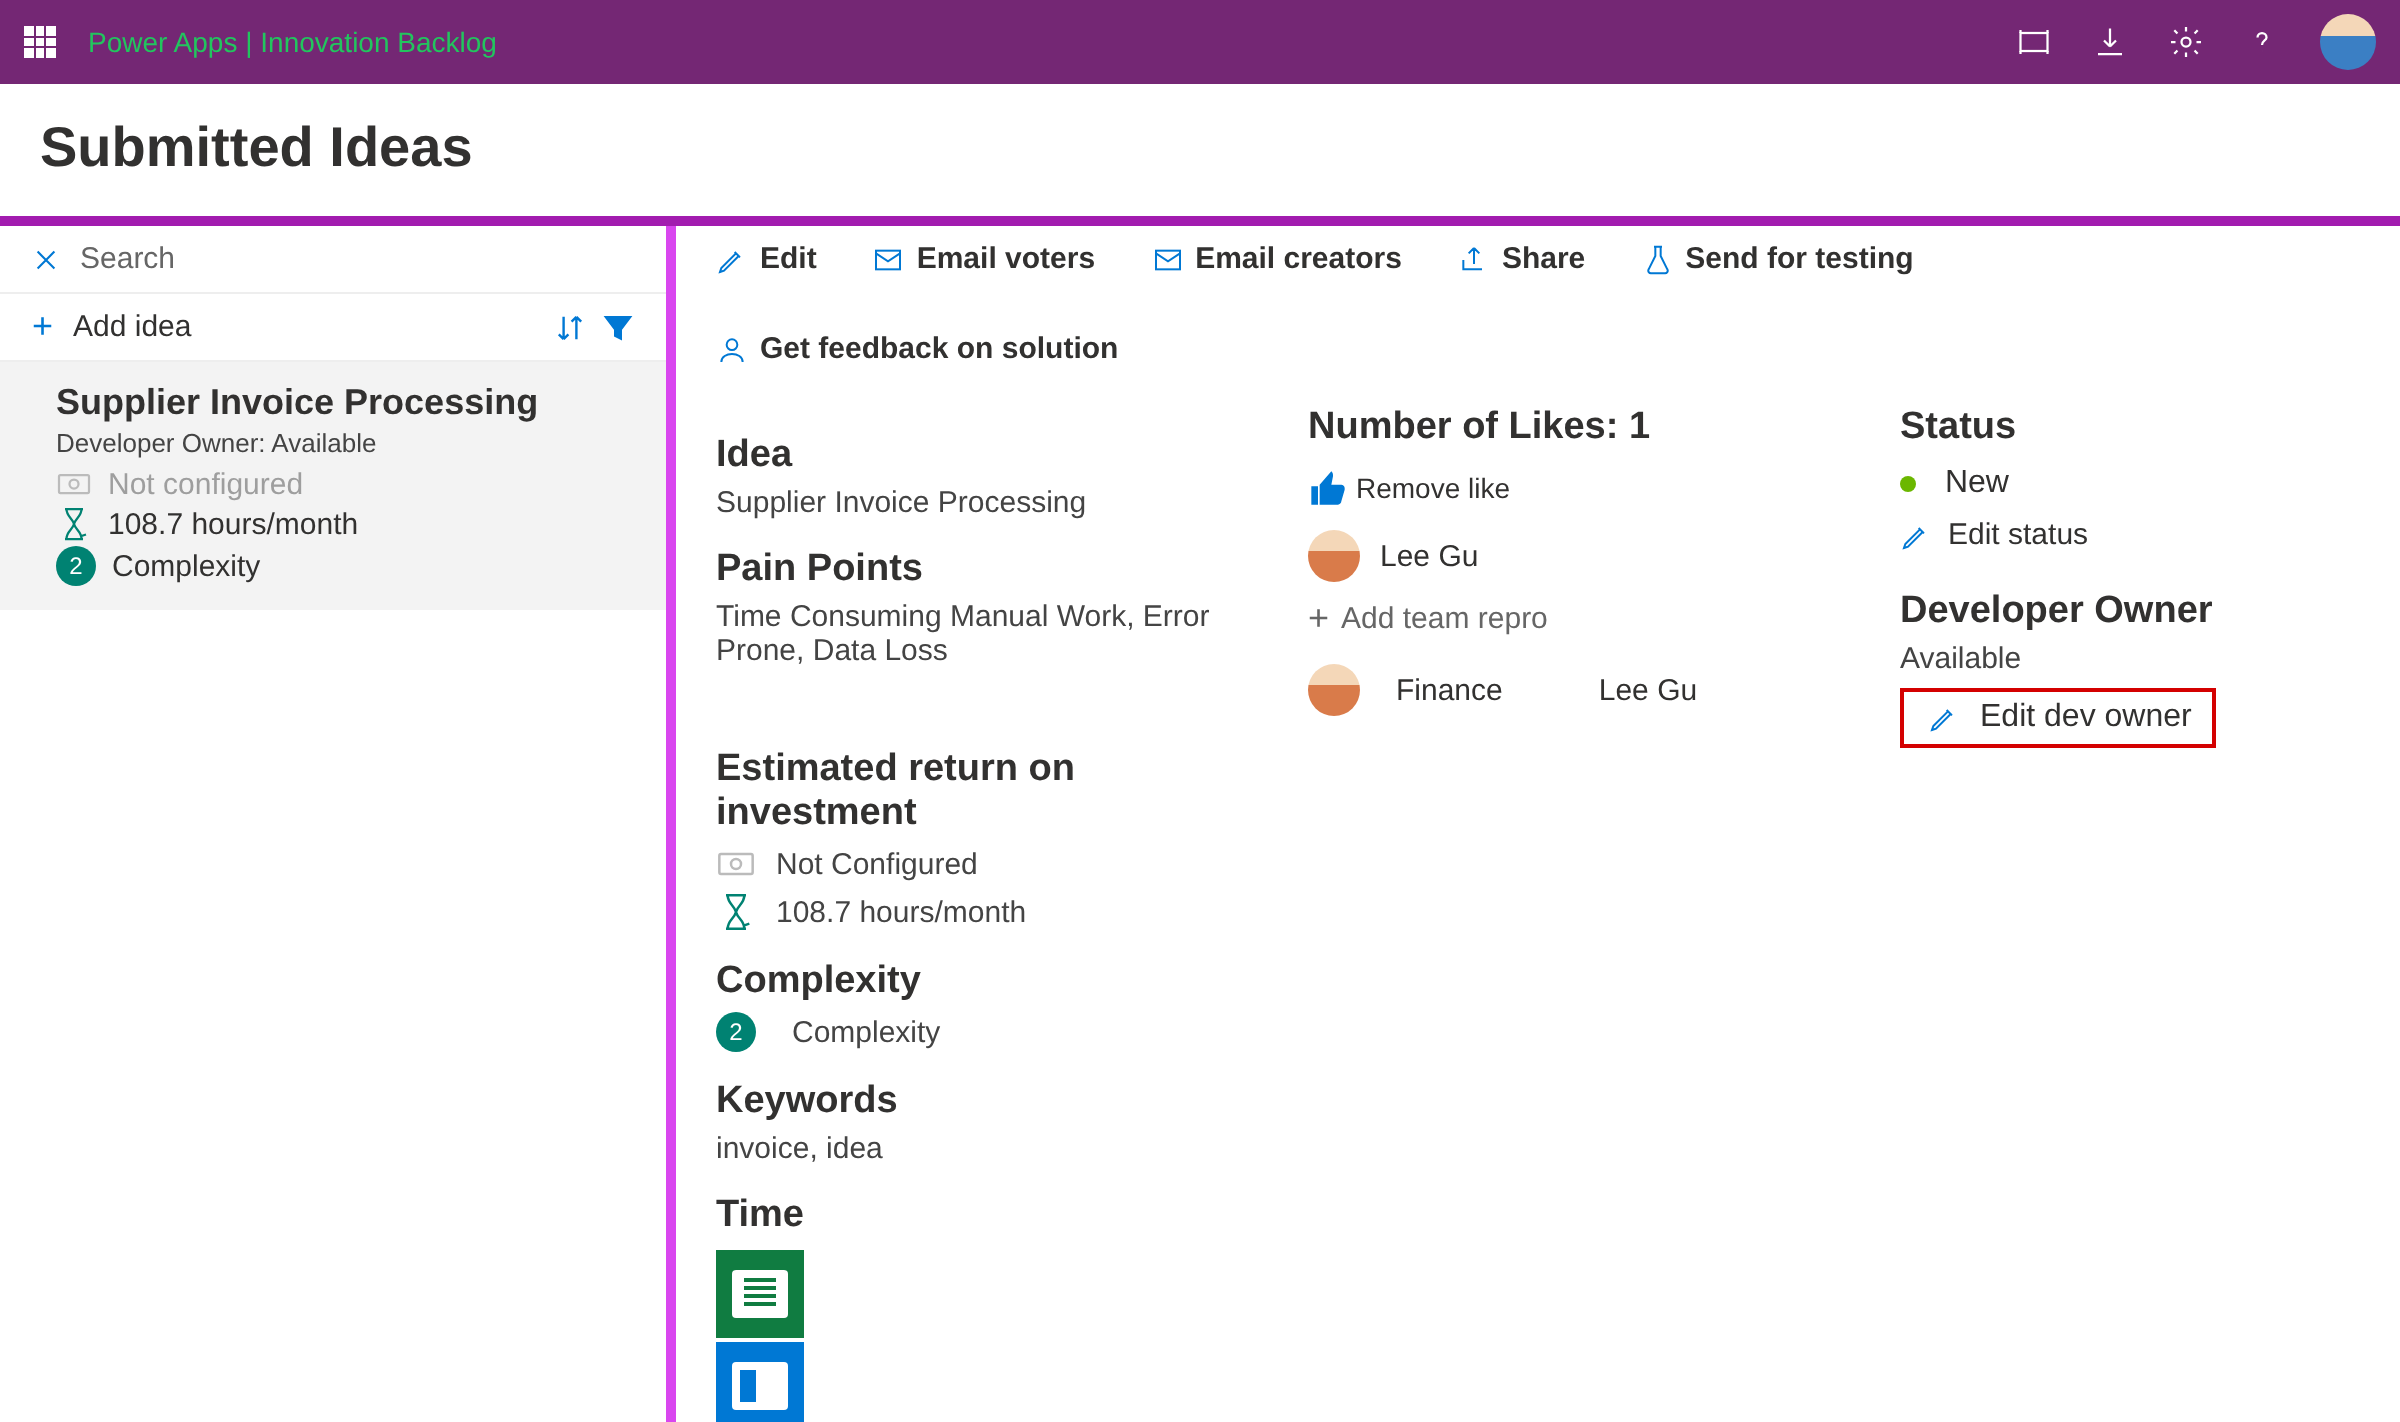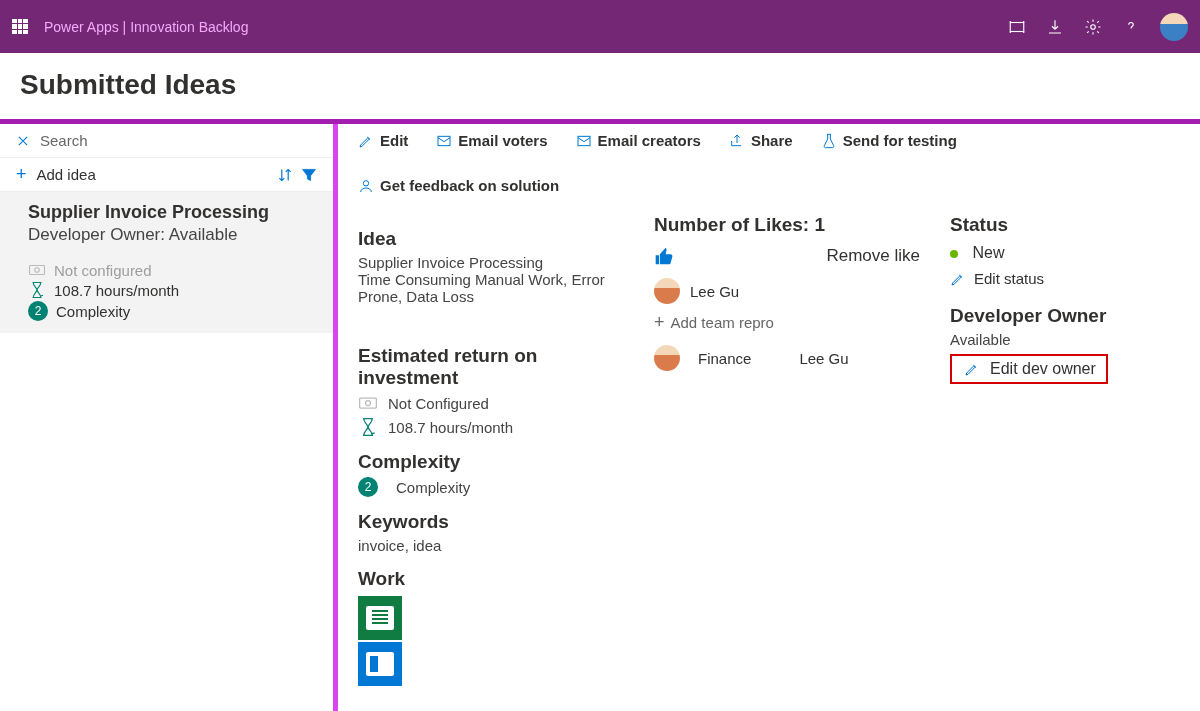--- a/index.html
+++ b/index.html
@@ -1,36 +1,36 @@
 <!DOCTYPE html>
 <html><head>
 <meta charset="utf-8">
 <style>
 * { box-sizing: border-box; margin: 0; padding: 0; font-family: "Segoe UI", sans-serif; }
 body { background: #fff; color: #323130; width: 1200px; height: 711px; overflow: hidden; }
-.header { background: #742774; height: 53px; display: flex; align-items: center; padding: 0 12px; color: #f0abfc; }
+.header { background: #742774; height: 42px; display: flex; align-items: center; padding: 0 12px; color: #22c55e; }
 .waffle { width: 16px; height: 16px; display: grid; grid-template-columns: repeat(3, 1fr); grid-template-rows: repeat(3, 1fr); gap: 1px; margin-right: 16px; cursor: pointer; }
 .waffle div { background: #fff; }
 .app-title { font-size: 14px; flex: 1; }
 .hdr-actions { display: flex; align-items: center; gap: 20px; }
 .hdr-actions svg { width: 18px; height: 18px; fill: none; stroke: #fff; stroke-width: 1.5; cursor: pointer; }
 .avatar { width: 28px; height: 28px; border-radius: 50%; background: linear-gradient(#f4d7b8 40%, #3b7fc4 40%); cursor: pointer; }
 .page-title { font-size: 28px; font-weight: 600; padding: 16px 20px 18px; border-bottom: 5px solid #a21caf; }
 .content { display: flex; height: calc(100% - 40px - 68px); }
 .sidebar { width: 338px; border-right: 5px solid #d946ef; display: flex; flex-direction: column; }
 .search-row { display: flex; align-items: center; padding: 8px 16px; color: #0078d4; font-size: 15px; cursor: pointer; }
 .search-row svg { width: 14px; height: 14px; stroke: #0078d4; stroke-width: 1.5; fill: none; margin-right: 10px; }
 .search-text { color: #666; }
 .add-row { display: flex; align-items: center; padding: 6px 16px; font-size: 15px; border-top: 1px solid #eee; }
 .add-row .plus { color: #0078d4; font-size: 18px; margin-right: 10px; cursor: pointer;}
 .add-row .label { flex: 1; cursor: pointer; }
 .sort-icon, .filter-icon { width: 16px; height: 16px; stroke: #0078d4; fill: #0078d4; margin-left: 8px; cursor:pointer; }
 .idea-card { background: #f3f3f3; padding: 10px 16px 12px 28px; border-top: 1px solid #eee; cursor: pointer; }
 .idea-card h3 { font-size: 18px; font-weight: 600; margin-bottom: 2px; }
-.idea-card .sub { font-size: 17px; color: #444; margin-bottom: 16px; }
+.idea-card .sub { font-size: 13px; color: #444; margin-bottom: 4px; }
 .row-ic { display: flex; align-items: center; font-size: 15px; margin-top: 2px; }
 .row-ic svg { width: 18px; height: 18px; margin-right: 8px; }
 .greyTxt { color: #9e9e9e; }
 .greenTxt svg { stroke: #008272; fill: none; stroke-width: 1.5;}
 .badgeNum { width: 20px; height: 20px; border-radius: 50%; background: #008272; color: #fff; font-size: 12px; display: inline-flex; align-items: center; justify-content: center; margin-right: 8px;}
 .main { flex: 1; padding: 0 20px; overflow: auto; }
 .toolbar { display: flex; gap: 28px; padding: 8px 0 10px; font-size: 15px; color: #0078d4; flex-wrap: wrap; font-weight: bold; }
 .tb-item { display: inline-flex; align-items: center; gap: 6px; cursor: pointer; color: #323130;}
 .tb-item svg { width: 16px; height: 16px; stroke: #0078d4; fill: none; stroke-width: 1.5;}
 .cols { display: flex; gap: 30px; margin-top: 10px;}
@@ -40,21 +40,21 @@
 .val { font-size: 15px; color: #444; }
 .roi-row { display: flex; align-items: center; gap: 10px; font-size: 15px; color: #444; margin-top: 4px;}
 .roi-row svg { width: 20px; height: 20px; }
 .tools { display: flex; flex-direction: column; gap: 2px; margin-top: 6px;}
 .tool-ex { width: 44px; height: 44px; background: #107c41; display:flex; align-items:center; justify-content:center;}
 .tool-ol { width: 44px; height: 44px; background: #0078d4; display:flex; align-items:center; justify-content:center;}
 .tool-ex span, .tool-ol span { width: 28px; height: 24px; background:#fff; border-radius:2px; display:block; position:relative;}
 .tool-ex span::after{content:"";position:absolute;left:6px;top:4px;width:16px;height:2px;background:#107c41;box-shadow:0 4px 0 #107c41,0 8px 0 #107c41,0 12px 0 #107c41;}
 .tool-ol span::after{content:"";position:absolute;left:4px;top:4px;width:8px;height:16px;background:#0078d4;}
 .likes-head{font-size:19px;font-weight:600;}
-.like-row{display:flex;align-items:center;gap:18px;margin-top:10px;font-size:17px;cursor:pointer;justify-content:space-between;}
+.like-row{display:flex;align-items:center;gap:4px;margin-top:10px;font-size:14px;cursor:pointer;}
 .like-row svg{width:20px;height:18px;fill:#0078d4;}
 .person{display:flex;align-items:center;gap:10px;margin-top:12px;font-size:15px;}
 .pavatar{width:26px;height:26px;border-radius:50%;background:linear-gradient(#f4d7b8 40%, #d97b4a 40%);}
 .status-dot{width:8px;height:8px;border-radius:50%;background:#6bb700;display:inline-block;margin-right:10px;}
 .edit-link{display:inline-flex;align-items:center;gap:8px;color:#323130;margin-top:8px;cursor:pointer;font-size:15px;}
 .edit-link svg{width:16px;height:16px;stroke:#0078d4;fill:none;stroke-width:1.5;}
 .dev-box{border:2px solid #d40000;padding:4px 10px 4px 12px;display:inline-flex;align-items:center;gap:10px;margin-top:6px;cursor:pointer;}
 .plusSm{color:#666;font-size:18px;margin-right:6px;}
 .addTeam{display:flex;align-items:center;margin-top:8px;font-size:15px;color:#666;cursor:pointer;}
 .team-row{display:flex;align-items:center;gap:18px;margin-top:12px;font-size:15px;}
@@ -180,20 +180,21 @@
             <path d="M4 21c0-4 4-6 8-6s8 2 8 6"></path>
           </svg>
           <span>Get feedback on solution</span>
         </span>
     </div>
 
     <div class="cols">
       <div class="col">
         <h4>Idea</h4>
         <div class="val">Supplier Invoice Processing</div>
+        <h4>Pain Points</h4>
         <div class="val">Time Consuming Manual Work, Error Prone, Data Loss</div>
         <h4 style="margin-top:40px">Estimated return on investment</h4>
         <div class="roi-row greyTxt">
           <svg class="cash-icon" viewBox="0 0 24 24">
               <rect x="2" y="6" width="20" height="12" rx="1"></rect>
               <circle cx="12" cy="12" r="3"></circle>
             </svg>
           <span>Not Configured</span>
         </div>
         <div class="roi-row greenTxt">
@@ -202,21 +203,21 @@
             </svg>
           <span>108.7 hours/month</span>
         </div>
         <h4>Complexity</h4>
         <div class="roi-row">
           <span class="badgeNum">2</span>
           <span>Complexity</span>
         </div>
         <h4>Keywords</h4>
         <div class="val">invoice, idea</div>
-        <h4>Work</h4>
+        <h4>Time</h4>
         <div class="tools">
           <div class="tool-ex">
               <span></span>
             </div>
           <div class="tool-ol">
               <span></span>
             </div>
         </div>
       </div>
 

